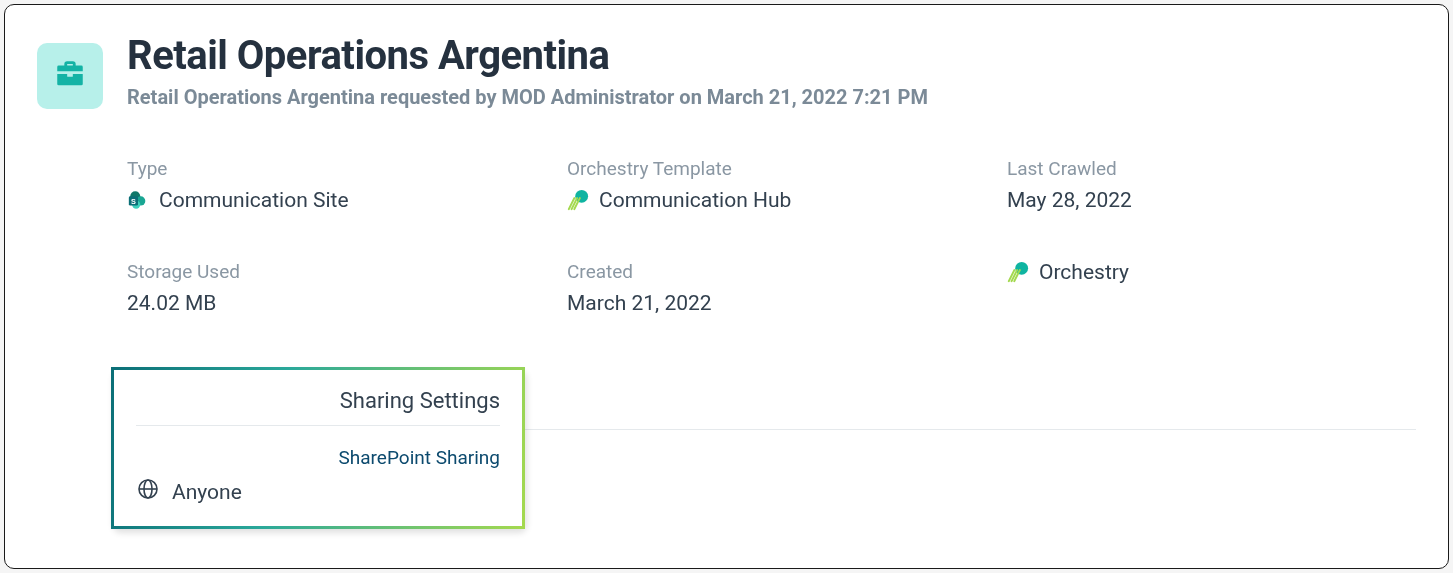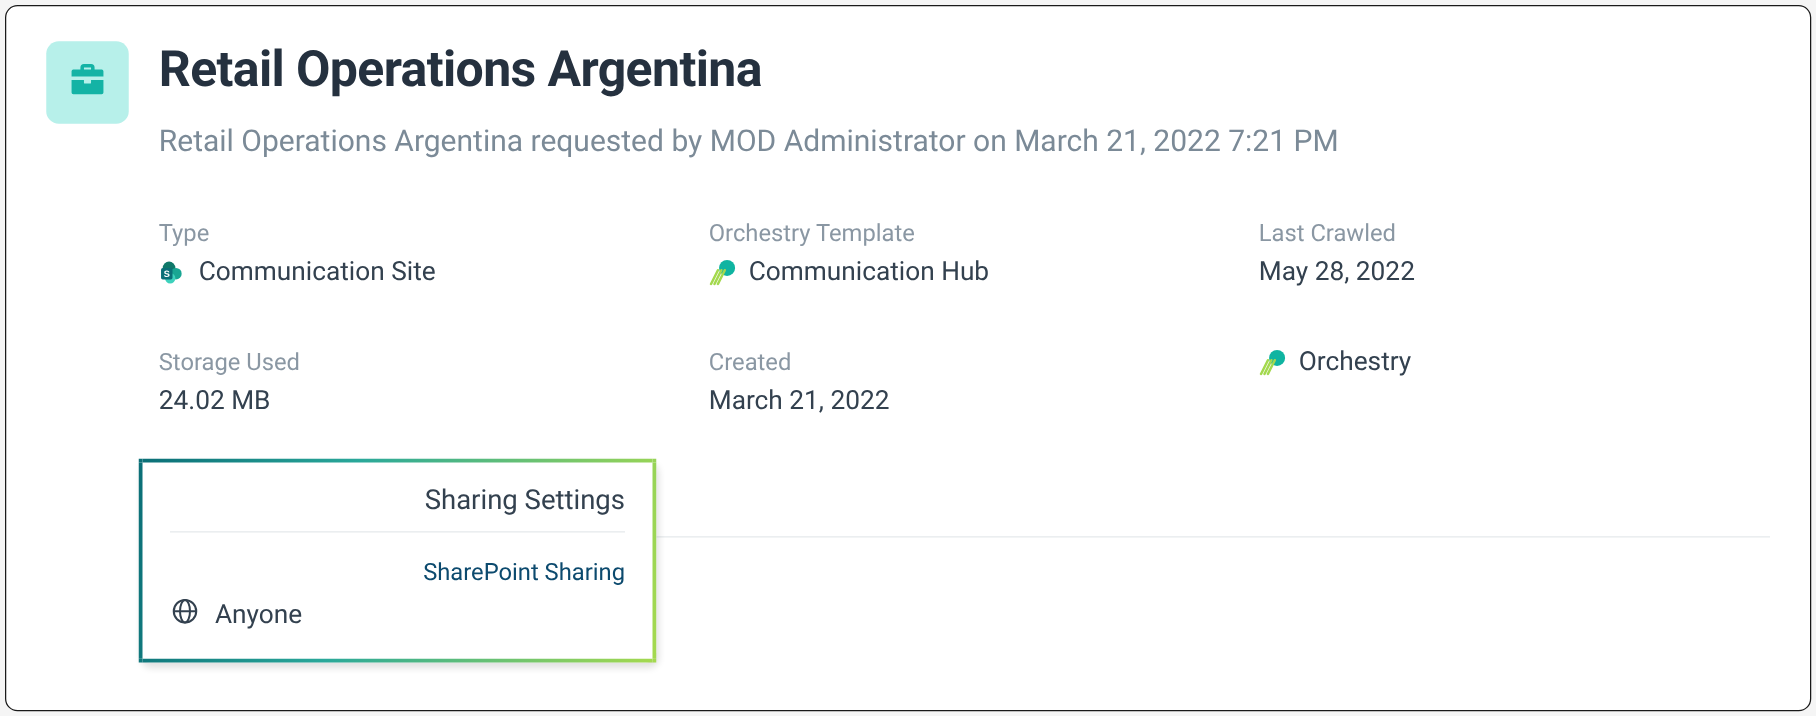--- a/index.html
+++ b/index.html
@@ -12,21 +12,21 @@
     width: 1445px;
     height: 565px;
     background: #ffffff;
     border: 1px solid #1a1a1a;
     border-radius: 10px;
     padding: 28px 32px;
     position: relative;
   }
   .header-row {
     display: flex;
-    align-items: flex-start;
+    align-items: flex-end;
     gap: 24px;
   }
   .icon-box {
     width: 66px;
     height: 66px;
     background: #b7f0ea;
     border-radius: 10px;
     display: flex;
     align-items: center;
     justify-content: center;
@@ -35,24 +35,24 @@
   .icon-box svg { width: 34px; height: 34px; }
   .header-text { flex: 1; }
   .title {
     font-size: 40px;
     font-weight: 700;
     color: #25313f;
     line-height: 1.15;
     letter-spacing: -0.5px;
   }
   .subtitle {
-    font-size: 24px;
+    font-size: 20px;
     color: #7b8a97;
-    margin-top: 20px;
-    font-weight: 400;
+    margin-top: 6px;
+    font-weight: 700;
   }
   .details-grid {
     margin-left: 90px;
     margin-top: 48px;
     display: grid;
     grid-template-columns: 440px 440px auto;
     row-gap: 48px;
   }
   .detail-label {
     font-size: 19px;

